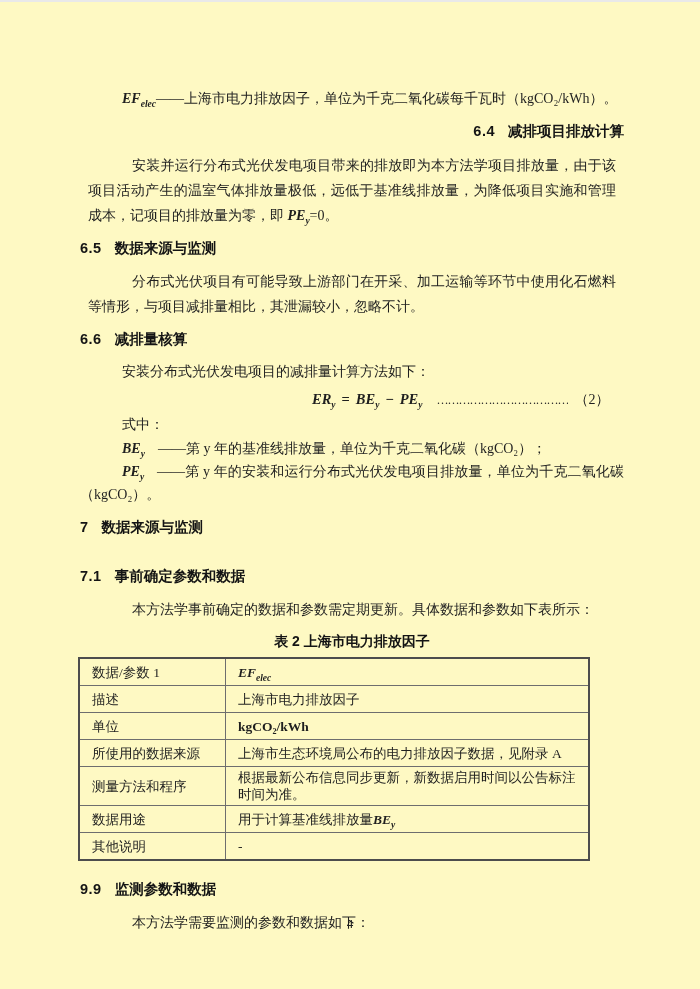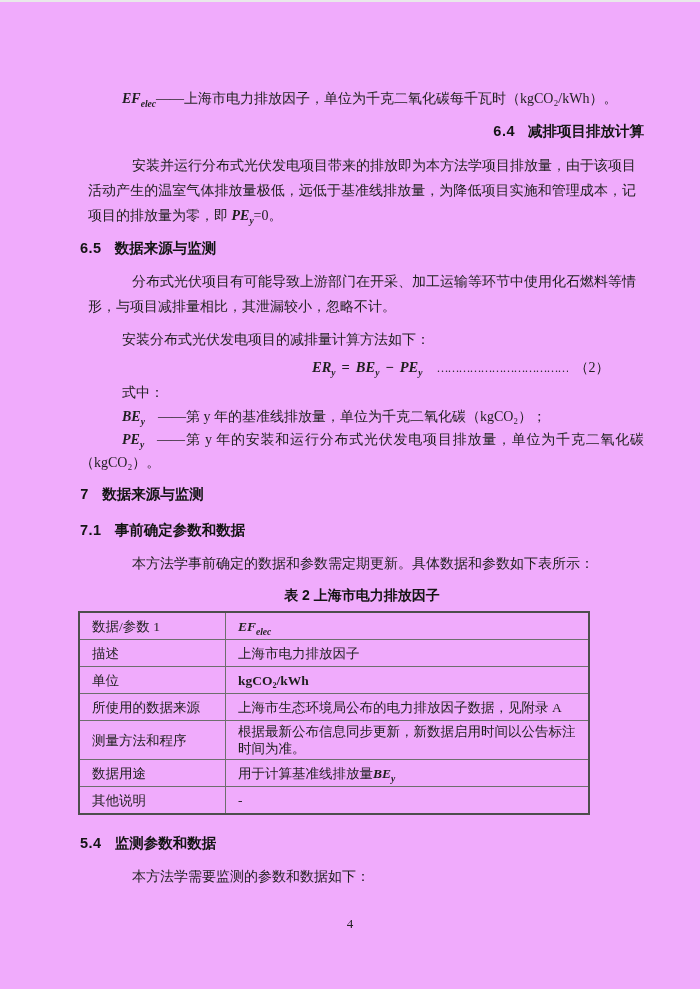--- a/index.html
+++ b/index.html
@@ -1,34 +1,34 @@
 <!DOCTYPE html>
 <html><head>
 <meta charset="utf-8">
 <style>
   html, body { margin:0; padding:0; background:#ffffff; }
   .page {
-    width:700px; height:989px; background:#f0abfc; box-sizing:border-box;
-    padding:86px 56px 0 80px; position:relative; overflow:hidden;
+    width:700px; height:989px; background:#fef9c3; box-sizing:border-box;
+    padding:86px 76px 0 80px; position:relative; overflow:hidden;
     font-family:"Liberation Serif","DejaVu Serif",serif;
     font-size:14px; line-height:25px; color:#1f1f1f;
   }
   .top-edge { position:absolute; top:0; left:0; width:700px; height:2px; background:#e9e9e9; }
   .jp { text-align:justify; margin:8px; }
   .indent { text-indent:44px; }
   .hang { text-indent:42px; margin:0; text-align:justify; }
   .sec {
     font-family:"Liberation Sans","DejaVu Sans",sans-serif;
     font-weight:700; font-size:14.5px; line-height:25px; margin:0; color:#141414;
   }
   .sec .h-num { margin-right:13px; letter-spacing:0.5px; }
   .h64 { margin:8px 0 9px;text-align:right; }
   .h65 { margin:7px 0 7px; }
   .h66 { margin:7px 0 7px; }
-  .h7  { margin:9px 0 10px;font-family:Liberation Mono, monospace; }
+  .h7  { margin:9px 0 24px; }
   .h71 { margin:0 0 7px; }
   .h72 { margin:16px 0 8px; }
   .var { font-style:italic; font-weight:700; font-family:"Liberation Serif","DejaVu Serif",serif; }
   sub.vs { font-size:9.5px; font-style:italic; font-weight:700; line-height:0; }
   .formula-line { display:flex; align-items:baseline; margin:3px 0 0 232px; height:25px; white-space:nowrap; }
   .formula-expr { font-size:14.5px; font-weight:700; }
   .formula-expr .op { font-style:normal; font-weight:700; margin:0 6px; }
   .dots { display:inline-block; width:132px; overflow:hidden; white-space:nowrap;
           font-size:12px; letter-spacing:-1px; margin-left:14px; color:#2a2a2a; }
   .eq-num { margin-left:6px; }
@@ -58,20 +58,21 @@
   <p class="hang"><span class="var">EF</span><sub class="vs">elec</sub><span>——上海市电力排放因子，单位为千克二氧化碳每千瓦时（kgCO₂/kWh）。</span></p>
 
   <h3 class="sec h64"><span class="h-num">6.4</span><span>减排项目排放计算</span></h3>
 
   <p class="jp indent"><span>安装并运行分布式光伏发电项目带来的排放即为本方法学项目排放量，由于该项目活动产生的温室气体排放量极低，远低于基准线排放量，为降低项目实施和管理成本，记项目的排放量为零，即 </span><span class="var">PE</span><sub class="vs">y</sub><span>=0。</span></p>
 
   <h3 class="sec h65"><span class="h-num">6.5</span><span>数据来源与监测</span></h3>
 
   <p class="jp indent"><span>分布式光伏项目有可能导致上游部门在开采、加工运输等环节中使用化石燃料等情形，与项目减排量相比，其泄漏较小，忽略不计。</span></p>
 
+  <h3 class="sec h66"><span class="h-num">6.6</span><span>减排量核算</span></h3>
 
   <p class="hang lead66"><span>安装分布式光伏发电项目的减排量计算方法如下：</span></p>
 
   <div class="formula-line">
     <span class="formula-expr"><span class="var">ER</span><sub class="vs">y</sub><span class="op">=</span><span class="var">BE</span><sub class="vs">y</sub><span class="op">−</span><span class="var">PE</span><sub class="vs">y</sub></span>
     <span class="dots">…………………………………………</span>
     <span class="eq-num">（2）</span>
   </div>
 
   <p class="hang"><span>式中：</span></p>
@@ -115,18 +116,18 @@
         <td class="lbl">数据用途</td>
         <td class="val"><span>用于计算基准线排放量</span><span class="var">BE</span><sub class="vs">y</sub></td>
       </tr>
       <tr>
         <td class="lbl">其他说明</td>
         <td class="val">-</td>
       </tr>
     </tbody>
   </table>
 
-  <h3 class="sec h72"><span class="h-num">5.4</span><span>监测参数和数据</span></h3>
+  <h3 class="sec h72"><span class="h-num">9.9</span><span>监测参数和数据</span></h3>
 
   <p class="jp indent"><span>本方法学需要监测的参数和数据如下：</span></p>
 
   <div class="pageno">4</div>
 </div>
 
 </body></html>

